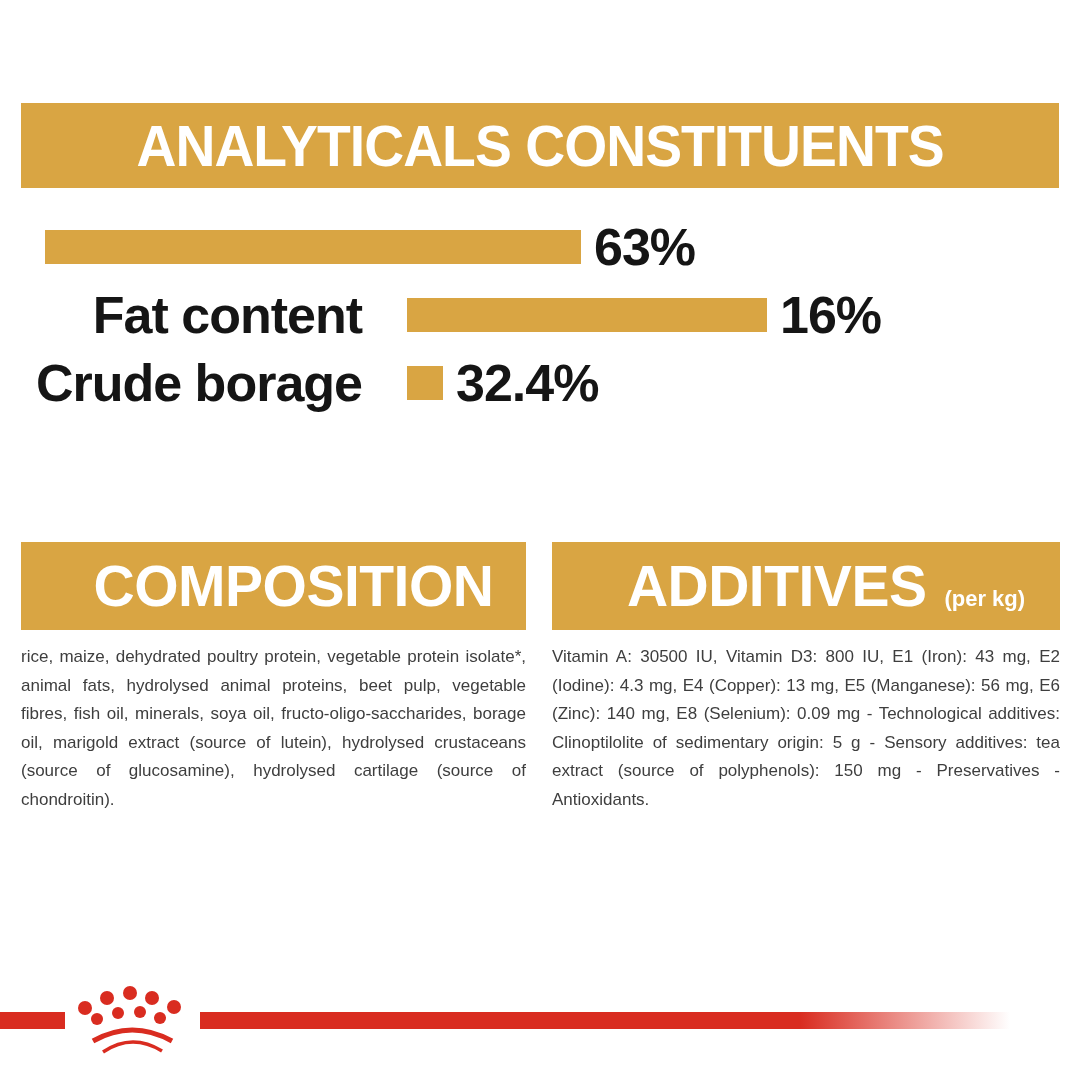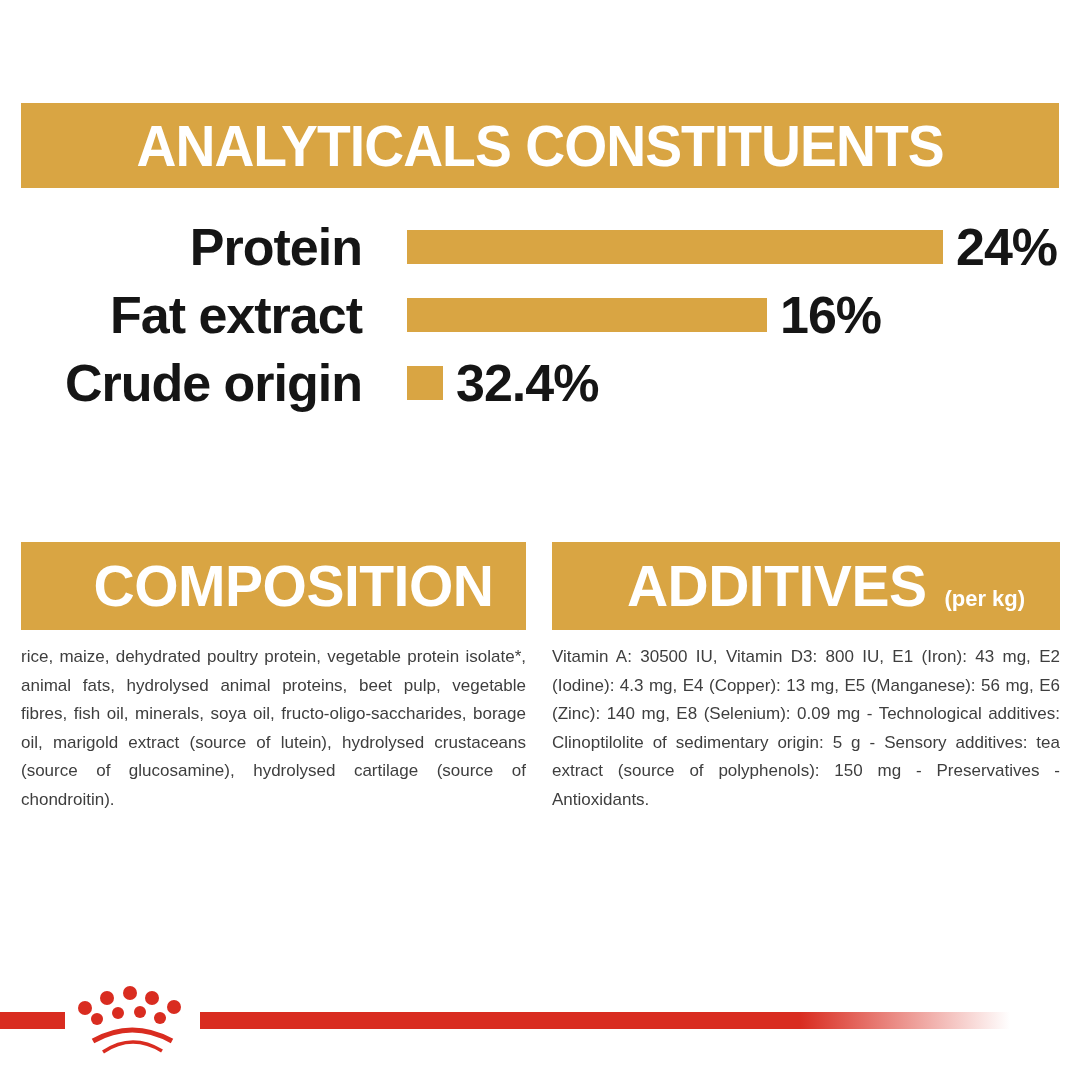--- a/index.html
+++ b/index.html
@@ -51,31 +51,30 @@
 <body>
 
 <div class="page">
 
   <div class="banner header-banner">
     <div class="header-title">ANALYTICALS CONSTITUENTS</div>
   </div>
 
   <div class="chart">
       <div class="chart-row">
-        <div class="chart-label">Protein</div>
         <div class="chart-bar" style="width: 536px; background: rgb(217, 165, 67);"></div>
-        <div class="chart-value">24%</div>
+        <div class="chart-value">63%</div>
       </div>
       <div class="chart-row">
-        <div class="chart-label">Fat extract</div>
+        <div class="chart-label">Fat content</div>
         <div class="chart-bar" style="width: 360px; background: rgb(217, 165, 67);"></div>
         <div class="chart-value">16%</div>
       </div>
       <div class="chart-row">
-        <div class="chart-label">Crude origin</div>
+        <div class="chart-label">Crude borage</div>
         <div class="chart-bar" style="width: 36px; background: rgb(217, 165, 67);"></div>
         <div class="chart-value">32.4%</div>
       </div>
     </div>
 
   <div class="col col-left">
     <div class="banner section-banner">
       <div>
         <span class="section-title">COMPOSITION</span>
       </div>

